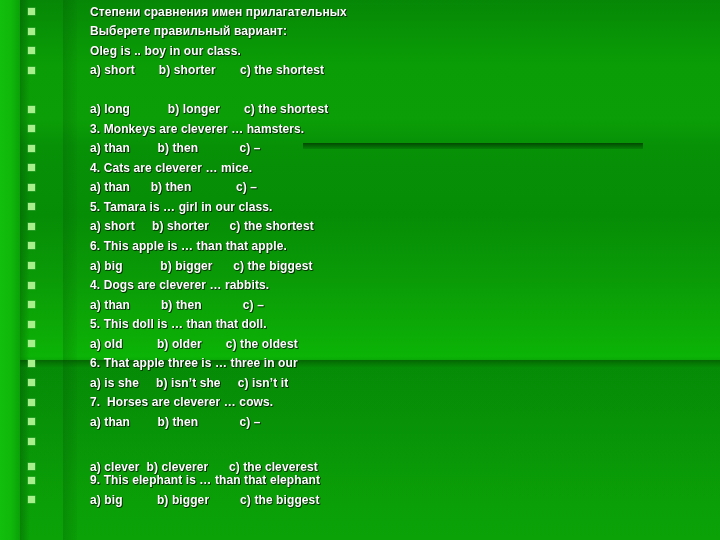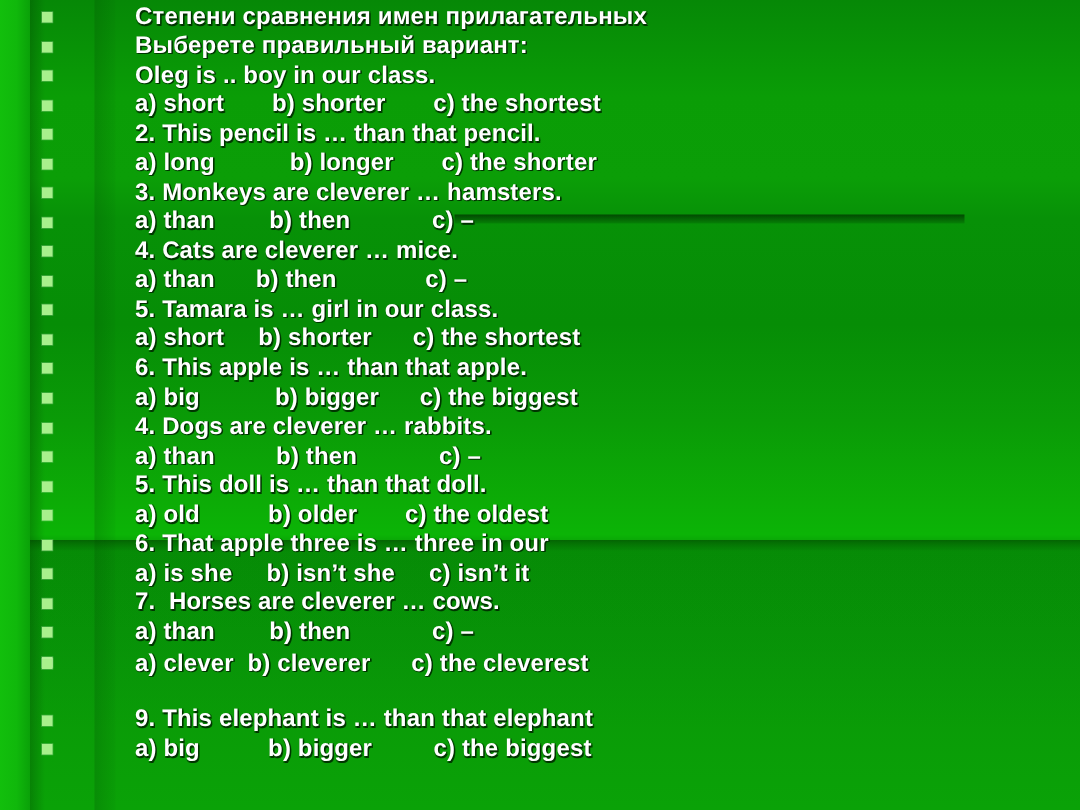--- a/index.html
+++ b/index.html
@@ -112,21 +112,21 @@
     width: 7px;
     height: 7px;
     background: #a8f08c;
     box-shadow: 0 0 0 0.5px rgba(255,255,255,0.25);
   }
   .line-text {
     position: absolute;
     left: 90px;
     white-space: pre;
     color: #ffffff;
-    font-size: 16px;
+    font-size: 12px;
     font-weight: bold;
     letter-spacing: 0.1px;
     text-shadow:
        1px 1px 0 rgba(0,45,0,0.85),
        1px 0   0 rgba(0,45,0,0.55),
        0   1px 0 rgba(0,45,0,0.55);
   }
 </style>
 </head>
 <body>
@@ -152,27 +152,23 @@
         <span class="line-text">Oleg is .. boy in our class.</span>
       </div>
       <div class="row" style="top: 21.52px;">
         <span class="bullet"></span>
         <span class="line-text">Выберете правильный вариант:</span>
       </div>
       <div class="row" style="top: 60.56px;">
         <span class="bullet"></span>
         <span class="line-text">a) short       b) shorter       c) the shortest</span>
       </div>
-      <div class="row" style="top: 80.08px;">
-        <span class="bullet"></span>
-        <span class="line-text">2. This pencil is … than that pencil.</span>
-      </div>
       <div class="row" style="top: 99.6px;">
         <span class="bullet"></span>
-        <span class="line-text">a) long           b) longer       c) the shorter</span>
+        <span class="line-text">a) long           b) longer       c) the shortest</span>
       </div>
       <div class="row" style="top: 119.12px;">
         <span class="bullet"></span>
         <span class="line-text">3. Monkeys are cleverer … hamsters.</span>
       </div>
       <div class="row" style="top: 138.64px;">
         <span class="bullet"></span>
         <span class="line-text">a) than        b) then            c) –</span>
       </div>
       <div class="row" style="top: 158.16px; padding-left: 32px;">
@@ -227,21 +223,21 @@
         <span class="bullet"></span>
         <span class="line-text">7.  Horses are cleverer … cows.</span>
       </div>
       <div class="row" style="top: 411.92px;">
         <span class="bullet"></span>
         <span class="line-text">a) than        b) then            c) –</span>
       </div>
       <div class="row" style="top: 431.44px;">
         <span class="bullet"></span>
       </div>
-      <div class="row" style="top: 433px;">
+      <div class="row" style="top: 457px;">
         <span class="bullet"></span>
         <span class="line-text">a) clever  b) cleverer      c) the cleverest</span>
       </div>
       <div class="row" style="top: 470.48px;">
         <span class="bullet"></span>
         <span class="line-text">9. This elephant is … than that elephant</span>
       </div>
       <div class="row" style="top: 490px;">
         <span class="bullet"></span>
         <span class="line-text">a) big          b) bigger         c) the biggest</span>

